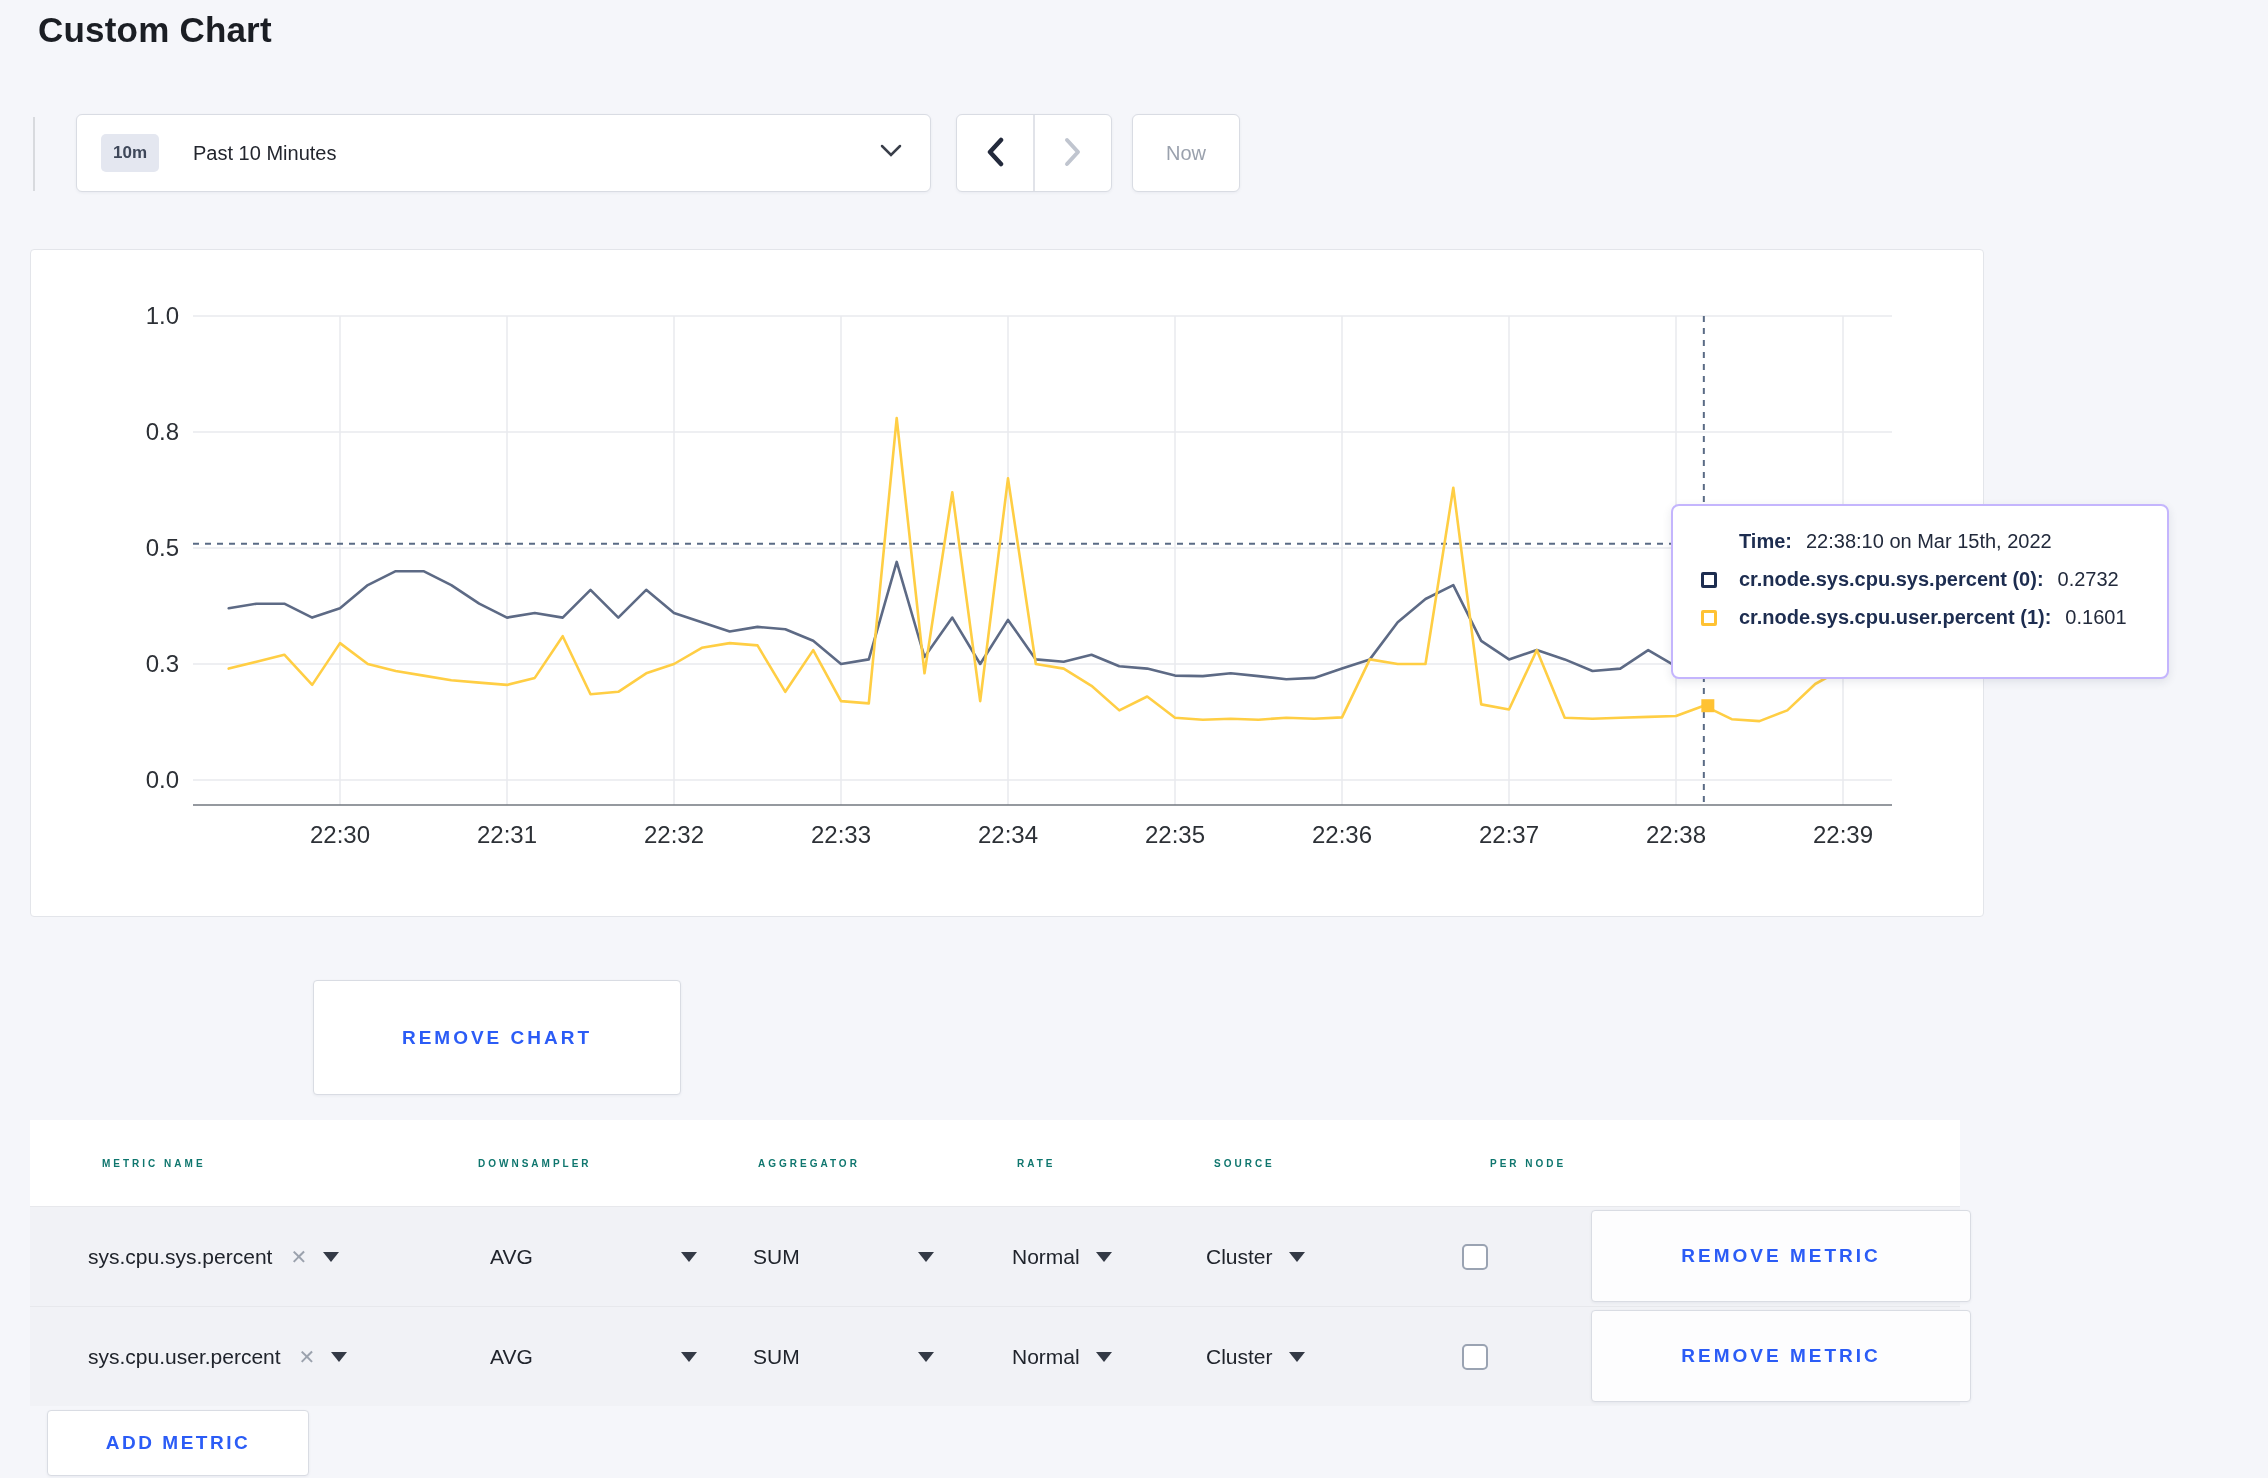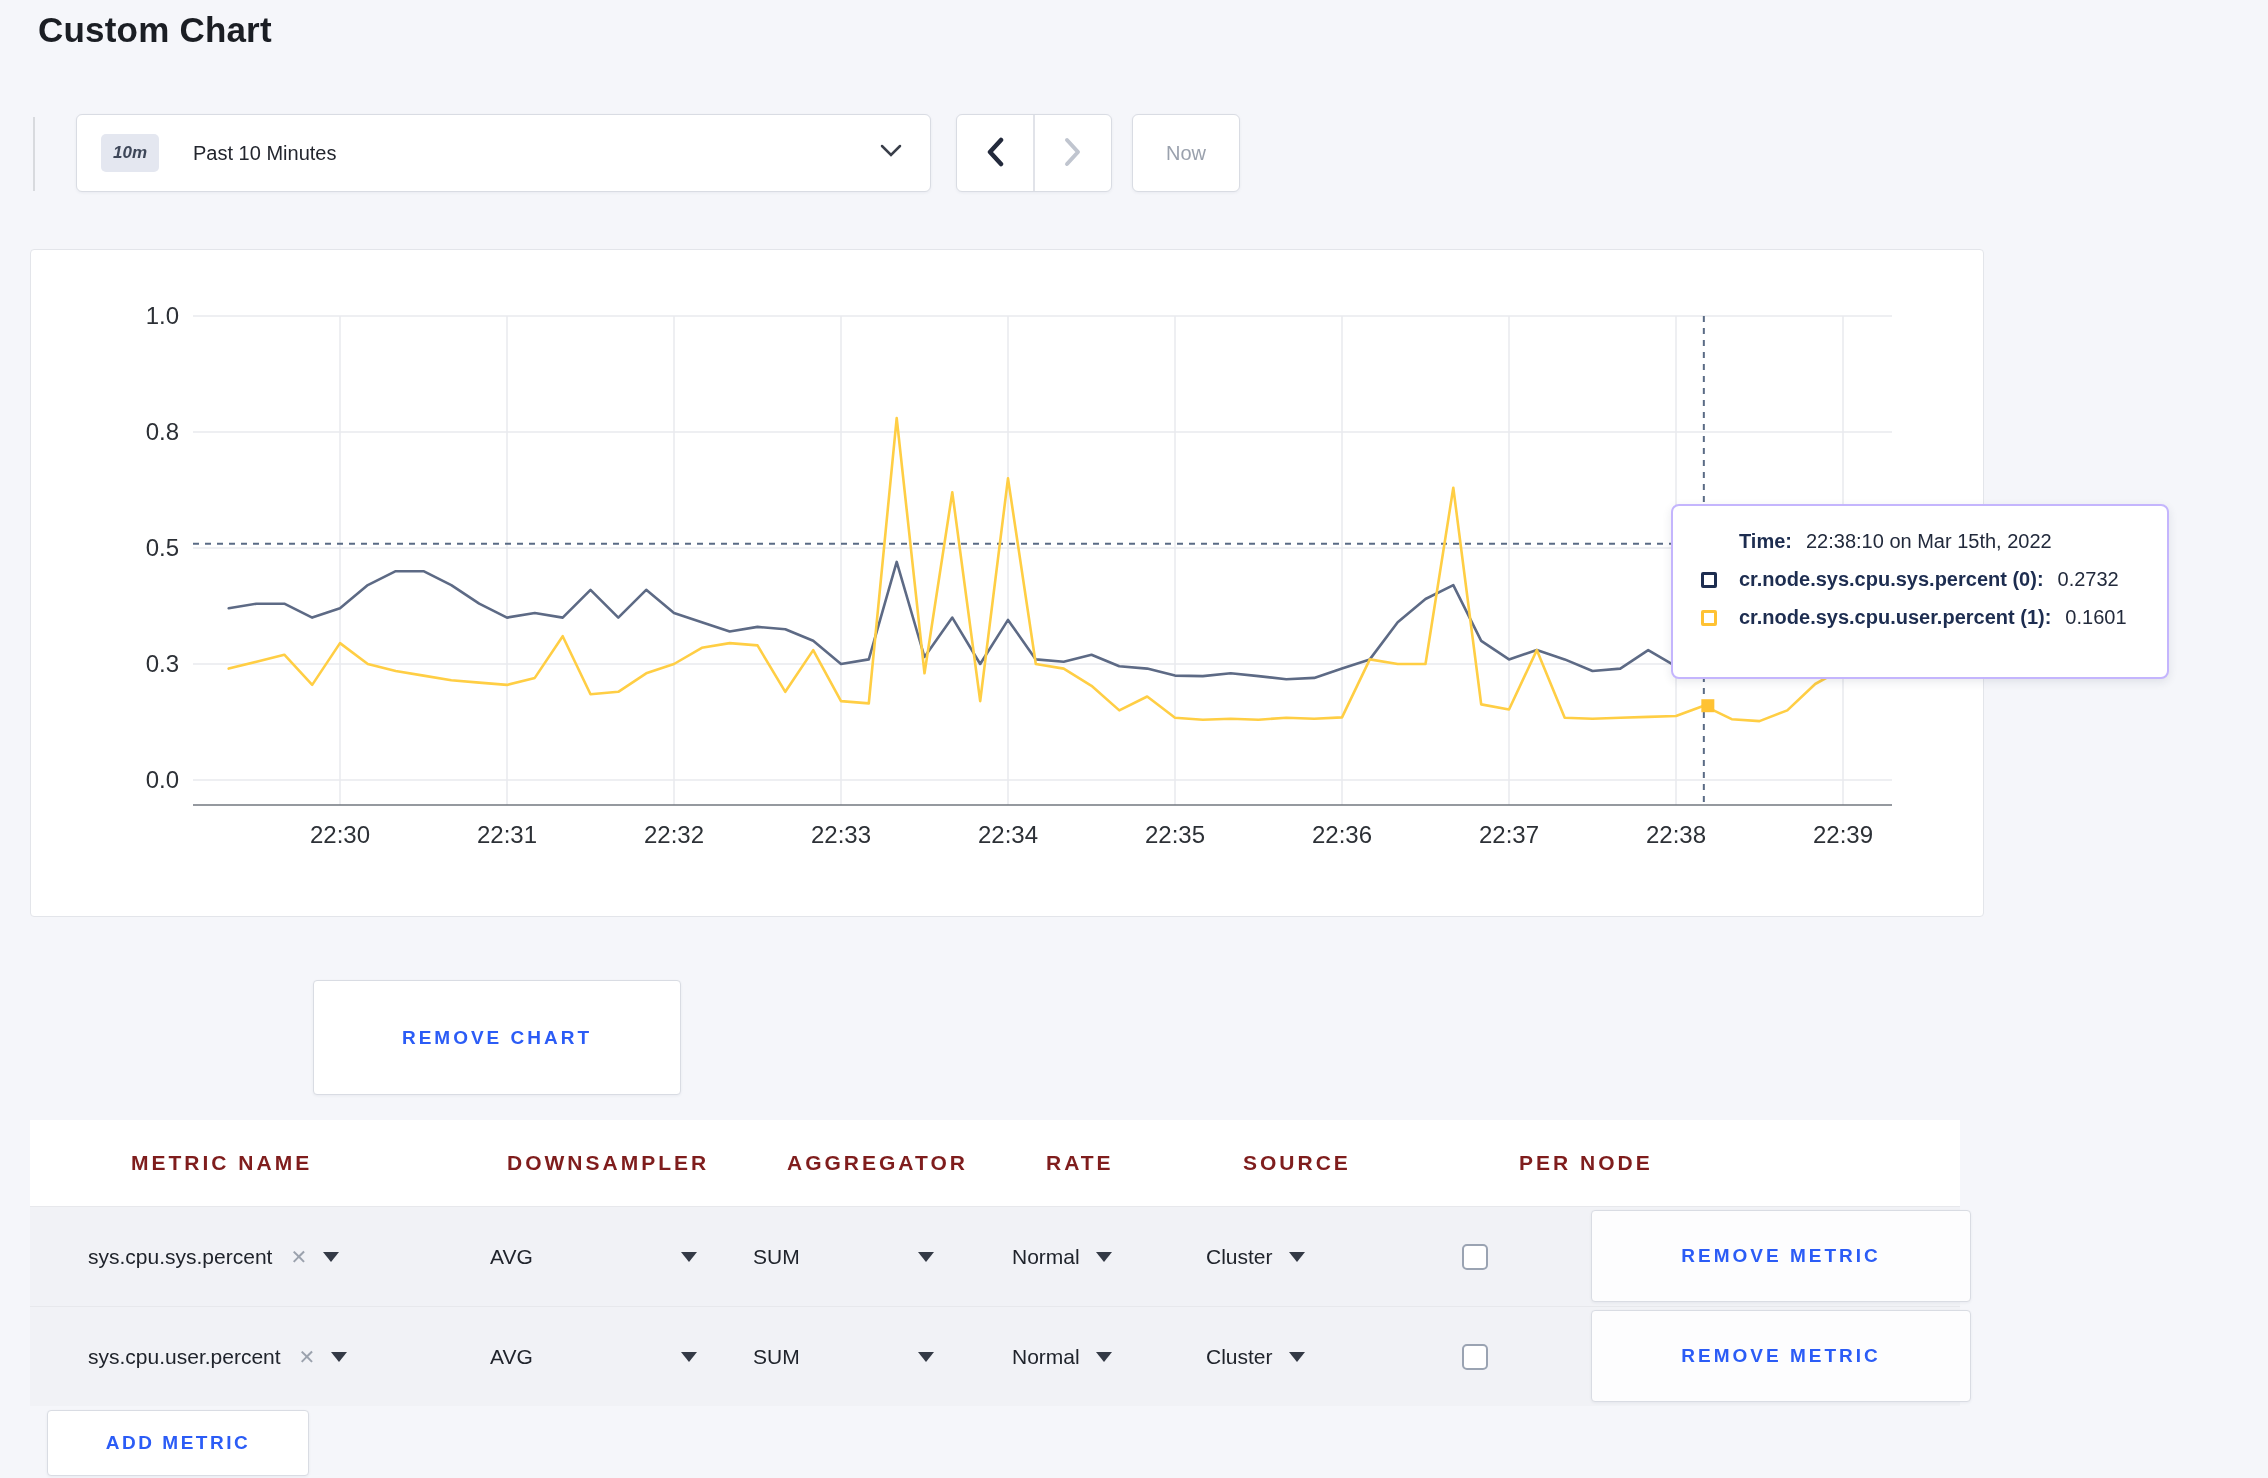--- a/index.html
+++ b/index.html
@@ -5,21 +5,21 @@
   html,body{margin:0;padding:0;}
   body{background:#f5f6fa;font-family:"Liberation Sans",sans-serif;}
   .page{position:relative;width:2268px;height:1478px;background:#f5f6fa;overflow:hidden;}
 
   .page-title{position:absolute;left:30px;top:2px;font-size:35px;font-weight:700;color:#1b1e24;letter-spacing:.2px;margin:8px;}
 
   
   .toolbar-rule{position:absolute;left:33px;top:117px;width:2px;height:74px;background:#d8dade;}
   .btnbox{position:absolute;background:#fff;border:1.5px solid #d9dce3;border-radius:6px;box-shadow:0 1px 3px rgba(40,50,80,.06);box-sizing:border-box;display:flex;align-items:center;}
   .time-select{left:76px;top:114px;width:855px;height:78px;cursor:pointer;}
-  .time-badge{margin-left:24px;background:#e4e7f0;border-radius:5px;padding:9px 12px;font-size:17px;font-weight:700;color:#3e4759;font-style:italic;}
+  .time-badge{margin-left:24px;background:#e4e7f0;border-radius:5px;padding:9px 12px;font-size:17px;font-weight:700;color:#3e4759;}
   .time-label{margin-left:34px;font-size:20px;color:#23262e;}
   .time-chevron{margin-left:auto;margin-right:28px;}
   .pager{left:956px;top:114px;width:156px;height:78px;padding:0;overflow:hidden;}
   .pager-btn{flex:1;height:100%;display:flex;align-items:center;justify-content:center;background:transparent;border:none;cursor:pointer;}
   .pager-sep{width:1.5px;height:100%;background:#e1e3e9;}
   .now-btn{left:1132px;top:114px;width:108px;height:78px;justify-content:center;font-size:20px;color:#9aa1ad;cursor:default;}
   .blue-btn{justify-content:center;font-size:19px;font-weight:600;letter-spacing:3px;color:#2b5cf6;cursor:pointer;border-radius:4px;}
   .add-chart{left:1316px;top:114px;width:300px;height:78px;}
 
   
@@ -32,21 +32,21 @@
   .tt-label{font-weight:700;color:#1d2d50;}
   .tt-value{margin-left:14px;font-weight:400;color:#222a3c;}
 
   
   .units-box{left:30px;top:980px;width:266px;height:115px;justify-content:center;cursor:pointer;}
   .units-label{font-size:20px;font-weight:700;color:#1f242e;margin-right:14px;}
   .remove-chart{left:313px;top:980px;width:368px;height:115px;}
 
   
   .tbl-header{position:absolute;left:30px;top:1120px;width:1930px;height:86px;background:#fff;}
-  .th{position:absolute;top:50%;transform:translateY(-50%);font-size:21px;font-weight:700;letter-spacing:3px;color:#7f1d1d;margin-left:29px;}
+  .th{position:absolute;top:50%;transform:translateY(-50%);font-size:10px;font-weight:700;letter-spacing:3px;color:#0f766e;}
   .tbl-row{position:absolute;left:30px;width:1930px;height:100px;background:#f1f2f6;border-top:1px solid #e7e8ec;box-sizing:border-box;}
   .cell{position:absolute;top:50%;transform:translateY(-50%);font-size:21px;color:#20242c;display:flex;align-items:center;}
   .x-icon{color:#9ba2ad;font-size:20px;margin-left:18px;cursor:pointer;}
   .caret{width:0;height:0;border-left:8px solid transparent;border-right:8px solid transparent;border-top:10px solid #343a46;display:inline-block;margin-left:16px;cursor:pointer;}
   .checkbox{position:absolute;left:1432px;top:50%;transform:translateY(-50%);width:26px;height:26px;border:2px solid #9aa3b2;border-radius:5px;background:#fff;appearance:none;-webkit-appearance:none;margin:0;cursor:pointer;}
   .remove-metric{position:absolute;left:1561px;width:380px;height:92px;background:#fdfdfe;}
   .add-metric{left:47px;top:1410px;width:262px;height:66px;letter-spacing:2.5px;}
 </style>
 </head>
 <body>

